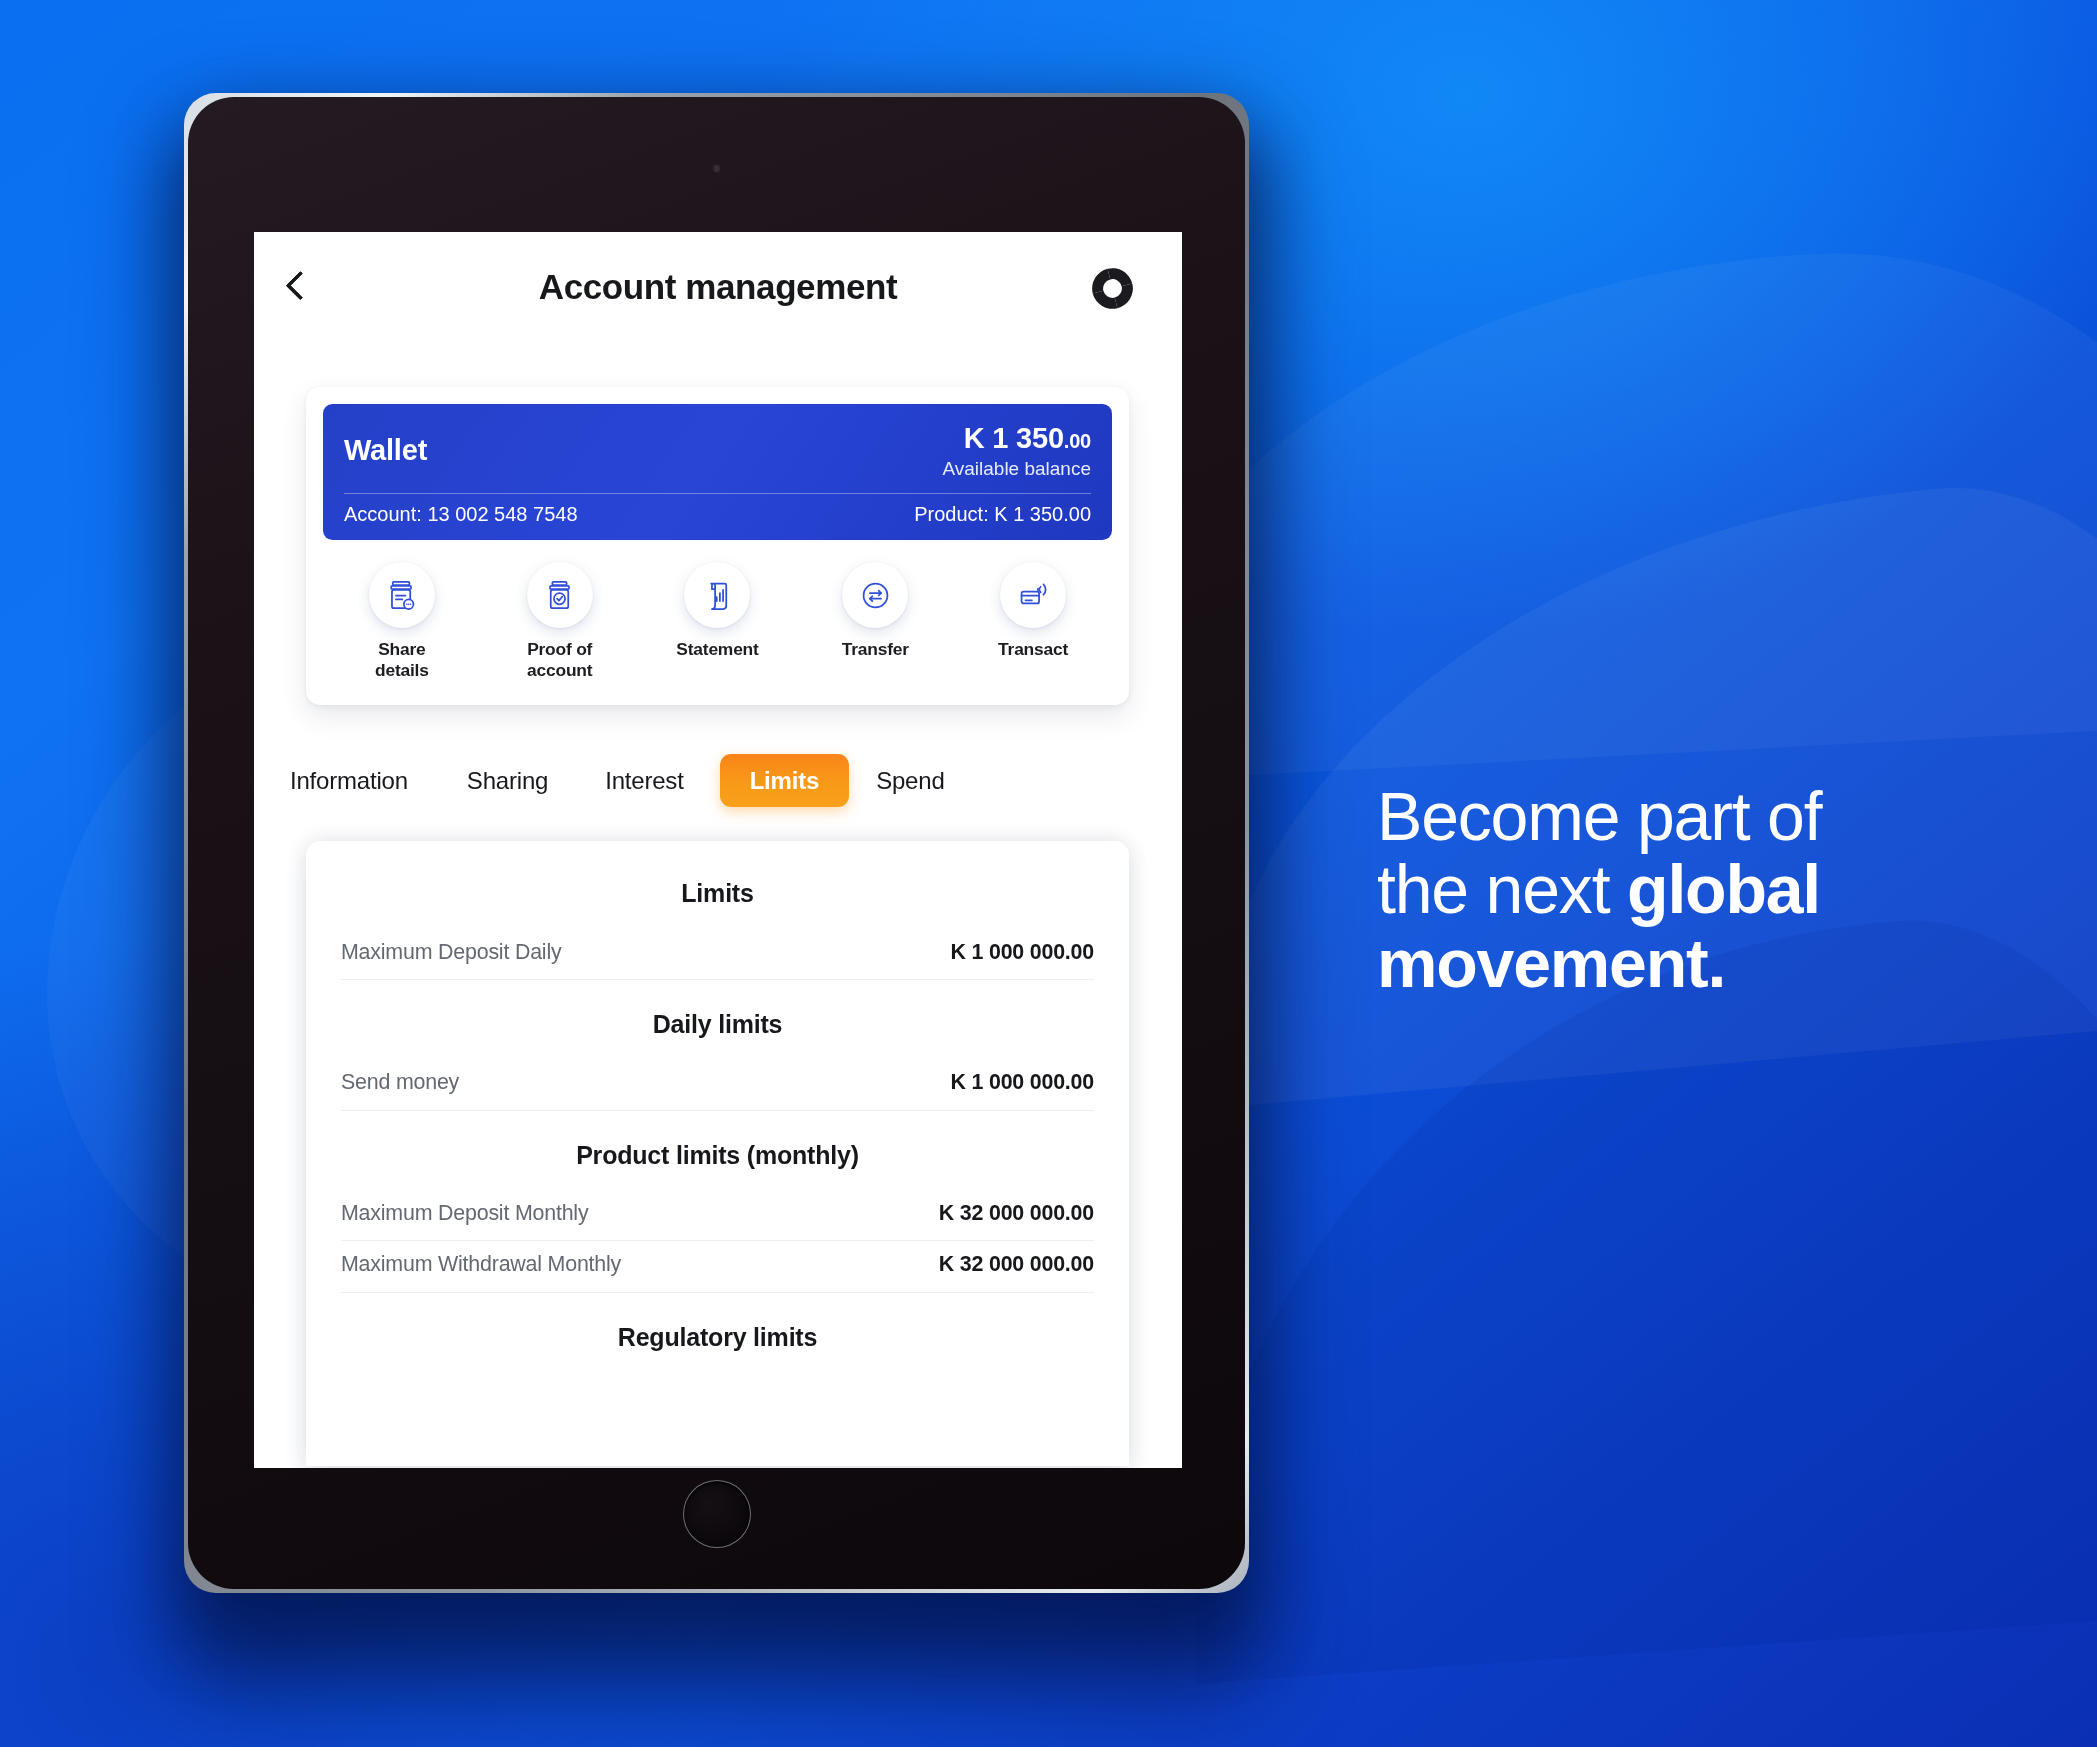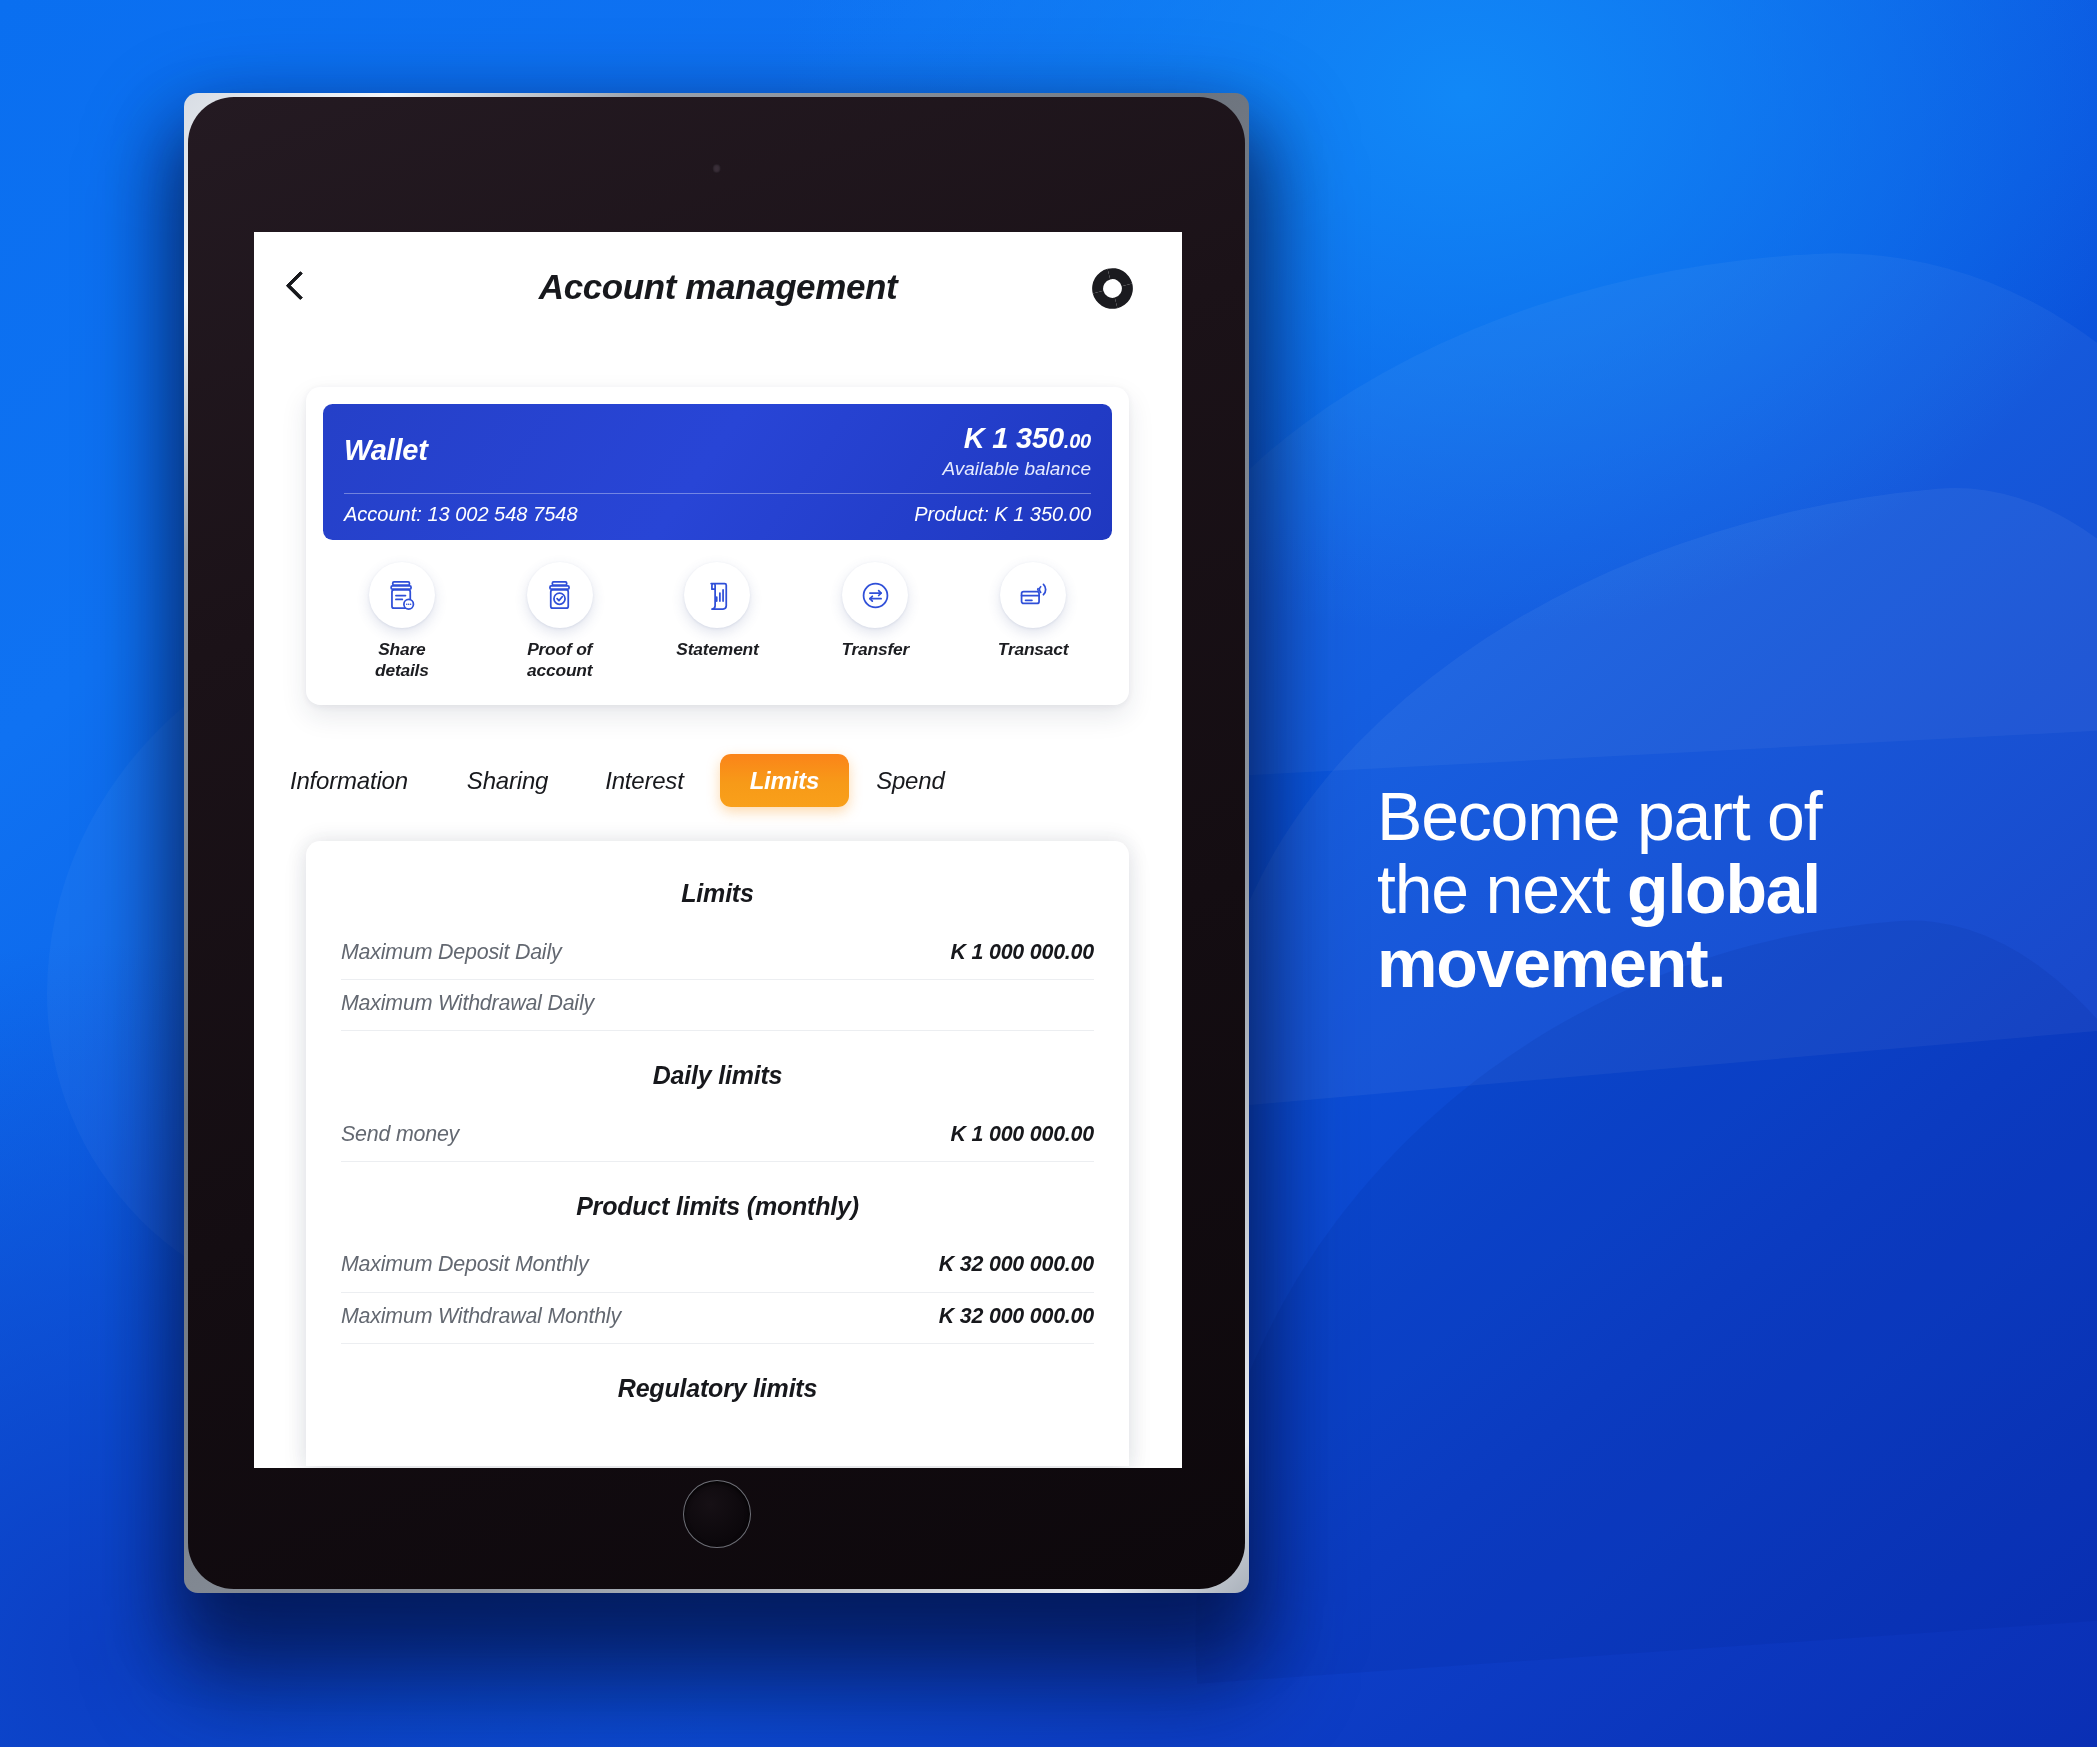--- a/index.html
+++ b/index.html
@@ -50,25 +50,24 @@
     left: 170px; top: 119px;
     width: 1100px; height: 1575px;
     border-radius: 55px;
     background: rgba(2,14,64,0.55);
     filter: blur(44px);
   }
   .tablet {
     position: absolute;
     left: 184px; top: 93px;
     width: 1065px; height: 1500px;
-    border-radius: 14px;
+    border-radius: 32px;
     background: linear-gradient(135deg, #d8dde4 0%, #f2f5f8 8%, #9aa2ad 18%, #6d747e 40%, #8d949e 70%, #e8ecf1 94%, #aab1bb 100%);
     padding: 4px;
     box-shadow: 0 40px 71px rgba(1,10,50,0.45);
-    font-style: italic;
   }
   .bezel {
     width: 100%; height: 100%;
     border-radius: 46px;
     background: linear-gradient(160deg, #241a22 0%, #1b1218 30%, #140d12 62%, #0d080c 100%);
     position: relative;
     overflow: hidden;
   }
   .camera {
     position: absolute; left: 50%; top: 67px;
@@ -369,24 +368,20 @@
           <div class="tab">Spend</div>
         </div>
 
         <div class="limits-card">
 
           <div class="section-head">Limits</div>
           <div class="limit-row">
             <span class="limit-label">Maximum Deposit Daily</span>
             <span class="limit-value">K 1 000 000.00</span>
           </div>
-          <div class="limit-row">
-            <span class="limit-label">Maximum Withdrawal Daily</span>
-            <span class="limit-value"></span>
-          </div>
 
           <div class="section-head tight">Daily limits</div>
           <div class="limit-row">
             <span class="limit-label">Send money</span>
             <span class="limit-value">K 1 000 000.00</span>
           </div>
 
           <div class="section-head tight">Product limits (monthly)</div>
           <div class="limit-row">
             <span class="limit-label">Maximum Deposit Monthly</span>

